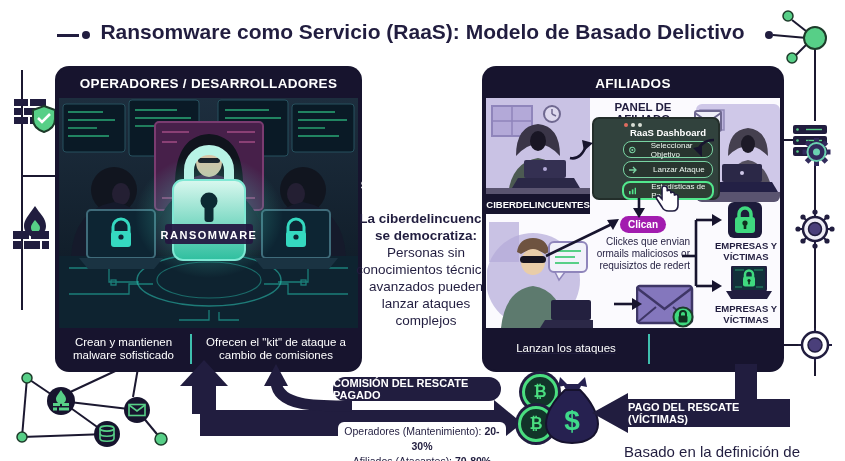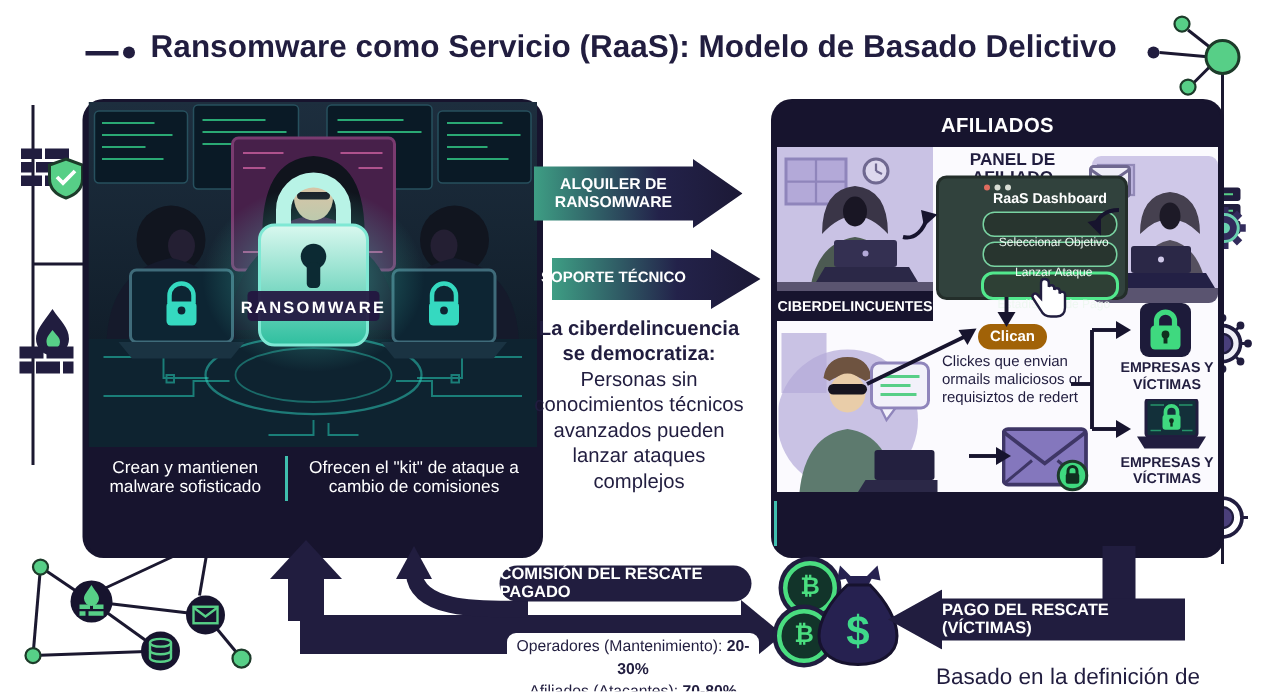--- a/index.html
+++ b/index.html
@@ -20,21 +20,21 @@
                    justify-content:center;text-align:center;color:#fff;font-weight:bold;font-size:10.5px;line-height:12px;}
   .note{position:absolute;left:352px;top:210px;width:148px;text-align:center;font-size:13.5px;line-height:17px;color:#211d3f;}
   .rb{position:absolute;} 
   .smalllabel{font-weight:bold;color:#211d3f;text-align:center;}
   .pill{display:flex;align-items:center;justify-content:center;color:#fff;font-weight:bold;border-radius:12px;}
   .dash{position:absolute;background:#31423d;border:2px solid #232e2a;border-radius:7px;}
   .dash .dots{display:flex;gap:3px;padding:4px 0 0 6px;}
   .dash .dot{width:4px;height:4px;border-radius:50%;}
   .dash .dtitle{text-align:center;color:#fff;font-weight:bold;font-size:9.5px;margin-top:0px;}
   .dbtn{height:15px;margin:3px 5px 0 5px;border:1px solid #79d3a2;border-radius:8px;background:#28352f;
-        color:#eef8f1;font-size:8px;display:flex;align-items:center;gap:15px;padding-left:5px;flex-direction:column;}
+        color:#eef8f1;font-size:8px;display:flex;align-items:center;gap:15px;padding-left:5px;}
   .dbtn.hl{border:2px solid #52e88d;background:#2e4035;margin:3px 4px 0 4px;}
   .coin{position:absolute;width:30px;height:30px;border-radius:50%;background:#12342a;border:3px solid #4ade80;
         box-shadow:0 0 0 3px #211d3f;display:flex;align-items:center;justify-content:center;
         color:#4ade80;font-weight:bold;font-size:16px;}
   .whitebox{position:absolute;background:#fff;border-radius:6px;text-align:center;font-size:10.5px;line-height:15px;color:#211d3f;}
   .footnote{position:absolute;left:600px;top:443px;width:200px;text-align:right;font-size:15px;color:#211d3f;}
 </style>
 </head>
 <body>
 
@@ -188,20 +188,23 @@
 
   <div class="abs navy" style="left:200px;top:410px;width:296px;height:26px;"></div>
   <div class="abs" style="left:494px;top:400px;width:0;height:0;border-left:28px solid #211d3f;border-top:23px solid transparent;border-bottom:23px solid transparent;"></div>
   <div class="abs navy" style="left:192px;top:378px;width:24px;height:36px;"></div>
 
   <div class="abs title">Ransomware como Servicio (RaaS): Modelo de Basado Delictivo</div>
   <div class="abs" style="left:57px;top:34px;width:22px;height:3px;background:#211d3f;"></div>
   <div class="abs" style="left:82px;top:31px;width:8px;height:8px;border-radius:50%;background:#211d3f;"></div>
 
   <div class="panel" style="left:57px;top:68px;width:303px;height:302px;">
+    <div class="panel-header">
+      <span>OPERADORES / DESARROLLADORES</span>
+    </div>
     <svg width="299" height="230" viewBox="0 0 299 230" style="display:block;margin:0 2px;">
       <defs>
         <linearGradient id="bgGrad" x1="0" y1="0" x2="0" y2="1">
           <stop offset="0" stop-color="#1d2e3e"></stop>
             <stop offset="1" stop-color="#0c1722"></stop>
         </linearGradient>
         <linearGradient id="lockGrad" x1="0" y1="0" x2="0" y2="1">
           <stop offset="0" stop-color="#d9f8ef"></stop>
             <stop offset="1" stop-color="#2fbf9f"></stop>
         </linearGradient>
@@ -301,45 +304,32 @@
         <text x="150" y="140.5" text-anchor="middle" fill="#ffffff" font-size="11" font-weight="bold" letter-spacing="1.5">RANSOMWARE</text>
       </g>
     </svg>
     <div class="panel-footer">
       <div class="pf-cell" style="width:121px;">Crean y mantienen malware sofisticado</div>
       <div class="pf-div"></div>
       <div class="pf-cell" style="flex:1;">Ofrecen el "kit" de ataque a cambio de comisiones</div>
     </div>
   </div>
 
-  <div class="flow-arrow" style="left:356px;top:106px;width:139px;height:46px;">
-    <svg width="139" height="46" viewBox="0 0 139 46">
-      <defs>
-          <linearGradient id="arrGrad" x1="0" y1="0" x2="1" y2="0">
-        <stop offset="0" stop-color="#3e9e84"></stop>
-            <stop offset="0.6" stop-color="#23224a"></stop>
-            <stop offset="1" stop-color="#1c1936"></stop>
-      </linearGradient>
-        </defs>
-      <polygon points="0,5 106,5 106,0 139,23 106,46 106,41 0,41" fill="url(#arrGrad)"></polygon>
-    </svg>
-    <div class="lbl">ALQUILER DE RANSOMWARE</div>
-  </div>
   <div class="flow-arrow" style="left:356px;top:166px;width:139px;height:40px;padding-left:12px;">
     <svg width="139" height="40" viewBox="0 0 139 40">
       <polygon points="0,6 106,6 106,0 139,20 106,40 106,34 0,34" fill="url(#arrGrad)"></polygon>
     </svg>
     <div class="lbl" style="font-size:10px;">SOPORTE TÉCNICO</div>
   </div>
   <div class="note">
     <span style="font-weight:bold;">La ciberdelincuencia se democratiza:</span>
     <span>Personas sin conocimientos técnicos avanzados pueden lanzar ataques complejos</span>
   </div>
 
-  <div class="panel" style="left:516px;top:68px;width:298px;height:302px;">
+  <div class="panel" style="left:484px;top:68px;width:298px;height:302px;text-decoration:underline;">
     <div class="panel-header">
       <span>AFILIADOS</span>
     </div>
     <div style="position:relative;height:230px;margin:0 2px;background:#fbfafe;overflow:hidden;">
 
       <div class="rb" style="left:0;top:0;width:104px;height:96px;background:#c9c2e4;overflow:hidden;">
         <svg width="104" height="96" viewBox="0 0 104 96">
           <rect x="6" y="8" width="40" height="30" fill="#b3a9d8" stroke="#8f85bb" stroke-width="2"></rect>
           <line x1="26" y1="8" x2="26" y2="38" stroke="#8f85bb" stroke-width="1.5"></line>
           <line x1="6" y1="23" x2="46" y2="23" stroke="#8f85bb" stroke-width="1.5"></line>
@@ -444,25 +434,25 @@
               <rect x="7" y="0" width="2" height="8" fill="#52e88d"></rect>
           </svg>
           <span>Estadísticas de Pago</span>
         </div>
       </div>
 
       <svg class="rb" style="left:168px;top:86px;" width="26" height="30" viewBox="0 0 26 30">
         <path d="M10 2 C8.6 2 8 3 8 4.6 L8 15 L5.6 12.4 C4 10.6 1.2 12.6 2.8 15 L8 23 C9.2 25.6 11.6 27 14.6 27 L18.4 27 C22 27 24 24.6 24 21.2 L24 12.4 C24 10.4 21.2 9.8 20.4 11.6 L20.4 10 C20.4 8 17.6 7.4 16.8 9.2 L16.8 8 C16.8 6 14 5.4 13.2 7.2 L13.2 4.6 C13.2 3 12 2 10 2 Z" fill="#ffffff" stroke="#211d3f" stroke-width="1.6"></path>
       </svg>
 
-      <div class="rb pill" style="left:134px;top:118px;width:46px;height:17px;background:#a16207;font-size:10px;">
+      <div class="rb pill" style="left:134px;top:118px;width:46px;height:17px;background:#a21caf;font-size:10px;">
         <span>Clican</span>
       </div>
 
-      <div class="rb" style="left:110px;top:138px;width:94px;text-align:left;font-size:10px;line-height:12px;color:#211d3f;">Clickes que envian ormails maliciosos or requisiztos de redert</div>
+      <div class="rb" style="left:110px;top:138px;width:94px;text-align:right;font-size:10px;line-height:12px;color:#211d3f;">Clickes que envian ormails maliciosos or requisiztos de redert</div>
 
       <div class="rb" style="left:242px;top:104px;width:34px;height:36px;background:#1d1b3a;border-radius:6px;">
         <svg width="34" height="36" viewBox="0 0 34 36">
           <path d="M11 16 v-4 a6 6 0 0 1 12 0 v4" stroke="#3fd97f" stroke-width="3.5" fill="none"></path>
           <rect x="7" y="15" width="20" height="16" rx="3" fill="#3fd97f"></rect>
           <circle cx="17" cy="21" r="2.6" fill="#10301f"></circle>
             <rect x="15.7" y="22" width="2.6" height="5" fill="#10301f"></rect>
         </svg>
       </div>
       <div class="rb smalllabel" style="left:228px;top:142px;width:64px;font-size:9.5px;line-height:11px;">EMPRESAS Y VÍCTIMAS</div>
@@ -513,20 +503,21 @@
           <polygon points="207,50 216,59 216,48"></polygon>
           <polygon points="147,110 159,110 153,120"></polygon>
           <polygon points="133,121 121,122 127,132"></polygon>
           <polygon points="146,200 146,212 156,206"></polygon>
           <polygon points="226,116 226,128 236,122"></polygon>
           <polygon points="226,182 226,194 236,188"></polygon>
         </g>
       </svg>
     </div>
     <div class="panel-footer">
+      <div class="pf-cell" style="width:152px;">Lanzan los ataques</div>
       <div class="pf-div"></div>
     </div>
   </div>
 
   <div class="abs" style="left:180px;top:360px;width:0;height:0;border-bottom:26px solid #211d3f;border-left:24px solid transparent;border-right:24px solid transparent;"></div>
   <svg class="abs" style="left:262px;top:362px;" width="92" height="52" viewBox="0 0 92 52">
     <path d="M 90 44 C 60 44 16 46 14 20" stroke="#211d3f" stroke-width="11" fill="none"></path>
     <polygon points="2,24 14,2 26,24" fill="#211d3f"></polygon>
   </svg>
 

